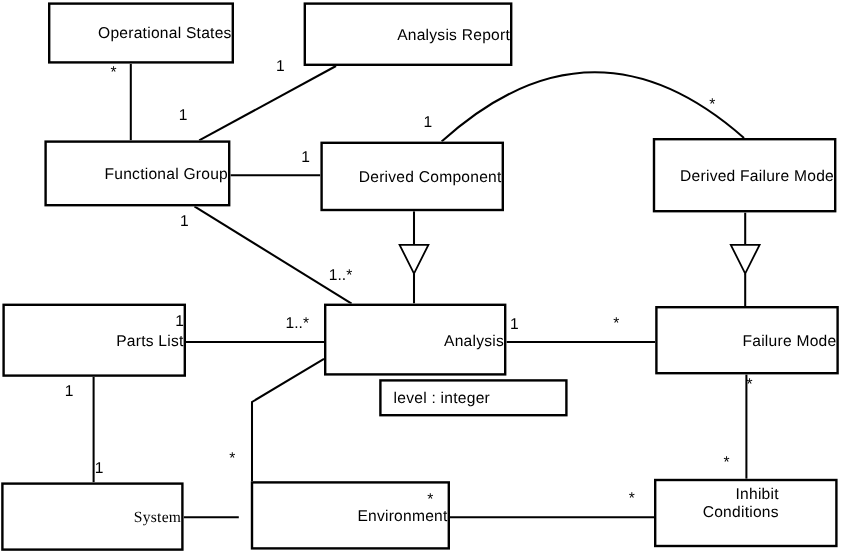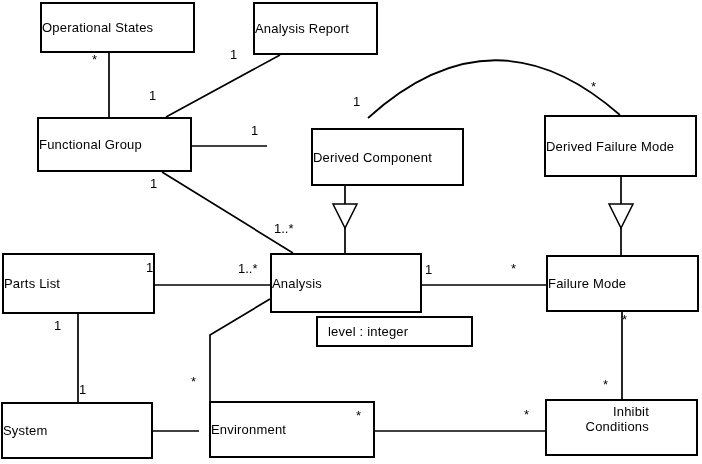--- a/index.html
+++ b/index.html
@@ -3,21 +3,21 @@
 <meta charset="utf-8">
 <style>
   html,body { margin:0; padding:0; background:#ffffff; }
   .canvas {
     position:relative; width:702px; height:464px; background:#ffffff;
     font-family:"Liberation Sans", sans-serif; color:#000000; overflow:hidden;
   }
   svg.wires { position:absolute; left:0; top:0; width:702px; height:464px; }
   .uml-box {
     position:absolute; box-sizing:border-box; border:2px solid #000000;
-    background:#ffffff; display:flex; align-items:center; justify-content:flex-start;
+    background:#ffffff; display:flex; align-items:center; justify-content:flex-end;
     font-size:13px; letter-spacing:0.2px; white-space:nowrap;
   }
   .uml-box.attr { justify-content:flex-start; padding-left:10px; }
   .uml-box.two-line {
     align-items:flex-start; justify-content:flex-start; padding:3px 0 0 22px;
     white-space:normal;
   }
   .uml-box.two-line .wrap { display:block; width:80px; line-height:15px; }
   .mult { position:absolute; font-size:13px; line-height:13px; }
 </style>
@@ -42,29 +42,29 @@
     <path d="M153,431 H199"></path>
     <path d="M270,299 L210,335 V401"></path>
     <path d="M352,431 H545"></path>
     <path d="M622,312 V399"></path>
   </svg>
 
   <div class="uml-box" style="left:40px;top:2px;width:155px;height:51px;">
     <span>Operational States</span>
   </div>
 
-  <div class="uml-box" style="left:253px;top:2px;width:125px;height:53px;">
+  <div class="uml-box" style="left:253px;top:2px;width:174px;height:53px;">
     <span>Analysis Report</span>
   </div>
 
   <div class="uml-box" style="left:37px;top:117px;width:155px;height:55px;">
     <span>Functional Group</span>
   </div>
 
-  <div class="uml-box" style="left:267px;top:128px;width:153px;height:58px;margin-left:44px;">
+  <div class="uml-box" style="left:267px;top:118px;width:153px;height:58px;">
     <span>Derived Component</span>
   </div>
 
   <div class="uml-box" style="left:2px;top:253px;width:153px;height:61px;">
     <span>Parts List</span>
   </div>
 
   <div class="uml-box" style="left:544px;top:115px;width:153px;height:62px;">
     <span>Derived Failure Mode</span>
   </div>
@@ -73,21 +73,21 @@
     <span>Analysis</span>
   </div>
   <div class="uml-box attr" style="left:268px;top:316px;width:157px;height:31px;margin-left:48px;">
     <span>level : integer</span>
   </div>
 
   <div class="uml-box" style="left:546px;top:255px;width:153px;height:57px;">
     <span>Failure Mode</span>
   </div>
 
-  <div class="uml-box" style="left:1px;top:402px;width:152px;height:57px;">
+  <div class="uml-box" style="left:1px;top:402px;width:152px;height:57px;font-family:Liberation Serif, serif;">
     <span>System</span>
   </div>
 
   <div class="uml-box" style="left:209px;top:401px;width:166px;height:57px;">
     <span>Environment</span>
   </div>
 
   <div class="uml-box two-line" style="left:545px;top:399px;width:153px;height:57px;text-align:right;">
     <span class="wrap">Inhibit Conditions</span>
   </div>

